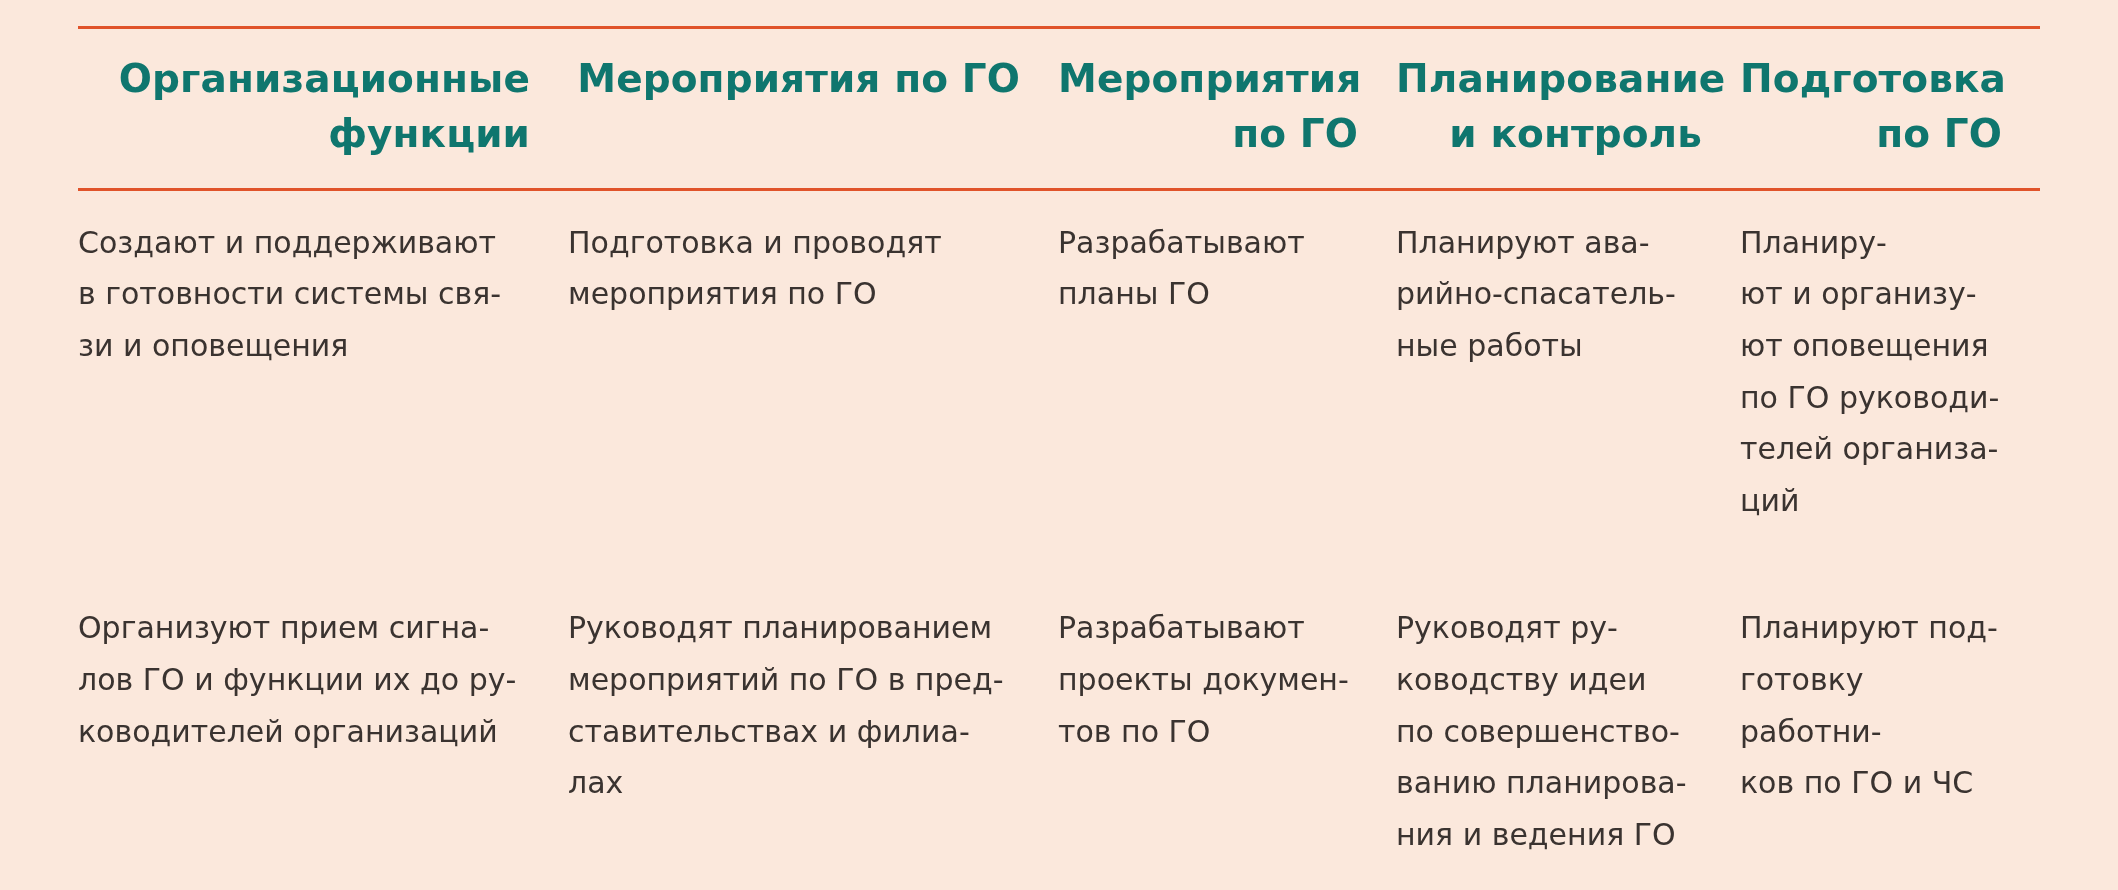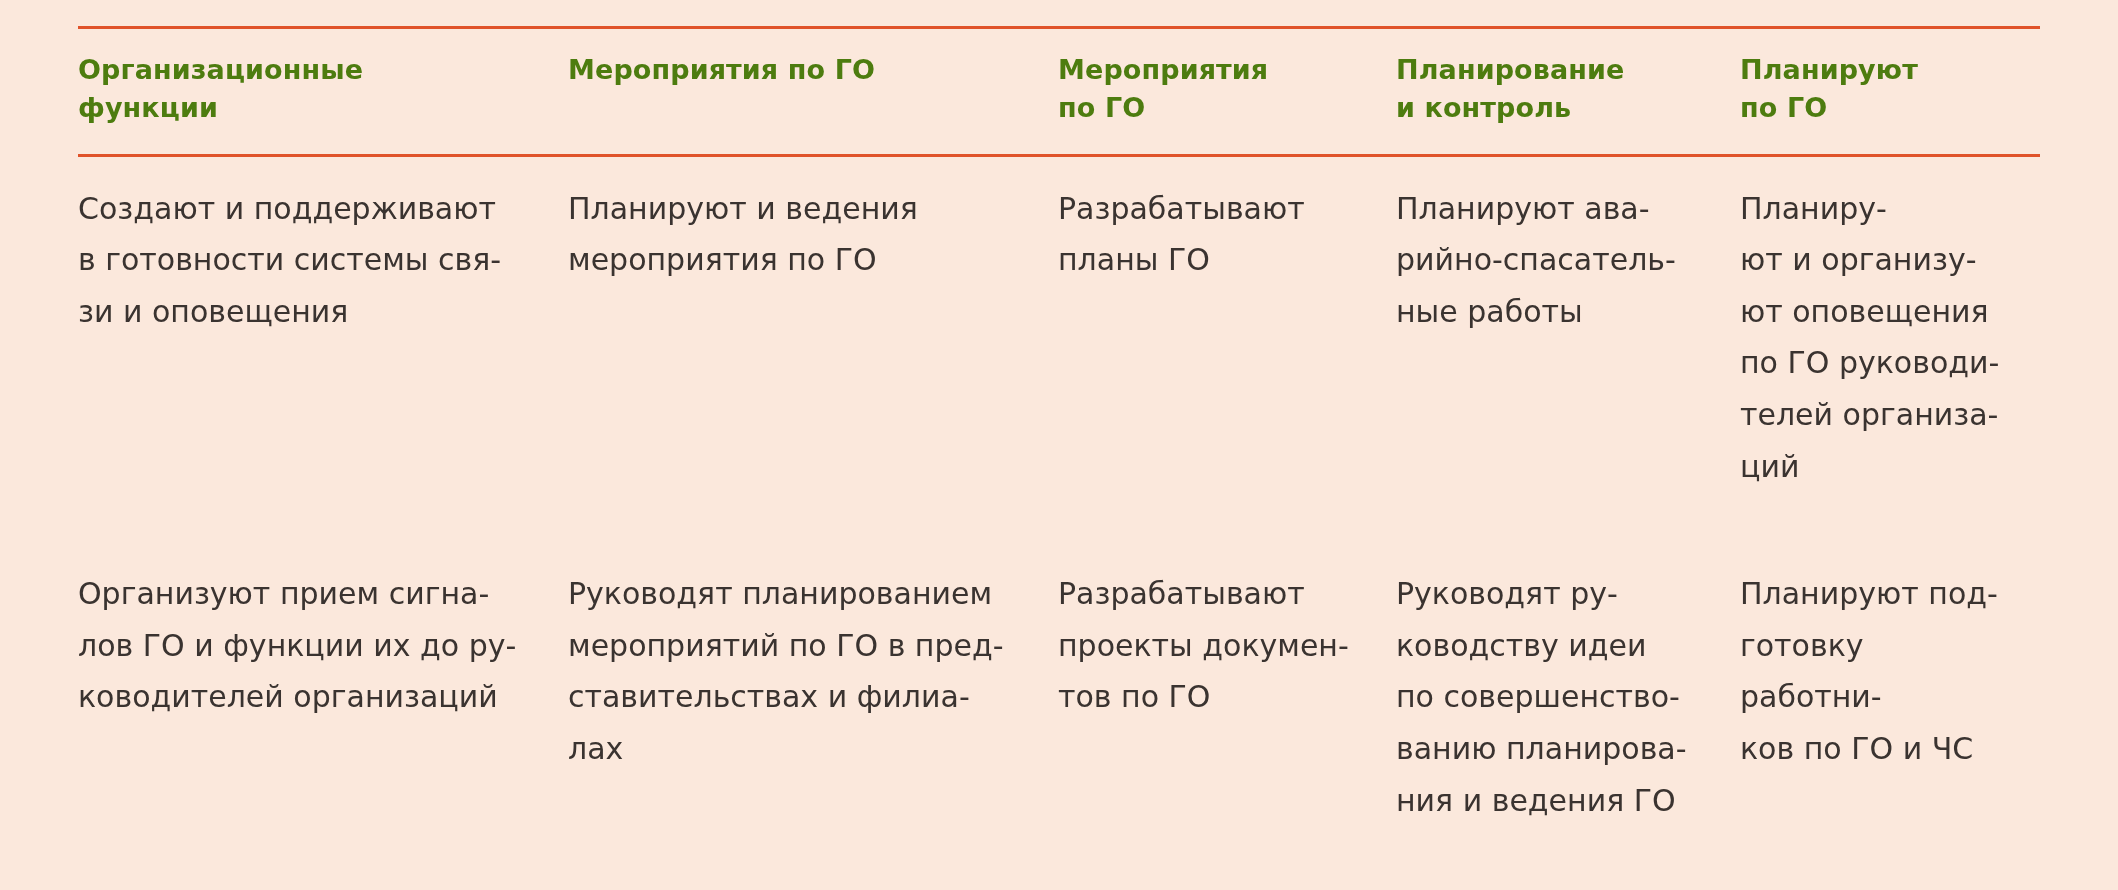--- a/index.html
+++ b/index.html
@@ -27,24 +27,24 @@
     table-layout: fixed;
     margin-top: 26px;
   }
   table.go-table col.c0 { width: 490px; }
   table.go-table col.c1 { width: 490px; }
   table.go-table col.c2 { width: 338px; }
   table.go-table col.c3 { width: 344px; }
   table.go-table col.c4 { width: 300px; }
 
   thead th {
-    text-align: left;
+    text-align: right;
     vertical-align: top;
-    color: #4d7c0f;
-    font-size: 27px;
+    color: #0f766e;
+    font-size: 39px;
     font-weight: bold;
     line-height: 1.42;
     letter-spacing: 0.1px;
     padding: 22px 38px 26px 0;
     border-top: 3px solid #e0532a;
     border-bottom: 3px solid #e0532a;
   }
   tbody td {
     text-align: left;
     vertical-align: top;
@@ -89,34 +89,34 @@
         </th>
         <th>
           <span class="head-text">Мероприятия
 по ГО</span>
         </th>
         <th>
           <span class="head-text">Планирование
 и контроль</span>
         </th>
         <th>
-          <span class="head-text">Планируют
+          <span class="head-text">Подготовка
 по ГО</span>
         </th>
       </tr>
     </thead>
     <tbody>
       <tr class="row-1">
         <td>
           <span class="cell-text">Создают и поддерживают
 в готовности системы свя-
 зи и оповещения</span>
         </td>
         <td>
-          <span class="cell-text">Планируют и ведения
+          <span class="cell-text">Подготовка и проводят
 мероприятия по ГО</span>
         </td>
         <td>
           <span class="cell-text">Разрабатывают
 планы ГО</span>
         </td>
         <td>
           <span class="cell-text">Планируют ава-
 рийно-спасатель-
 ные работы</span>

